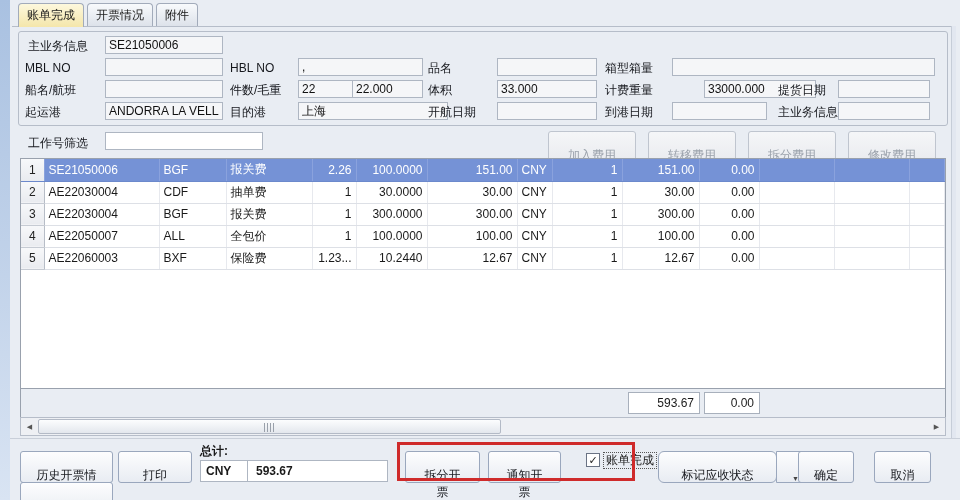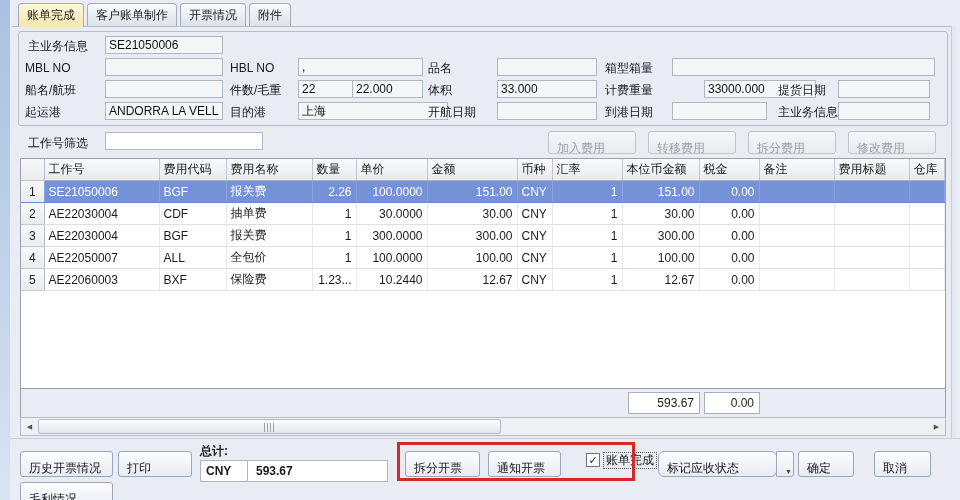--- a/index.html
+++ b/index.html
@@ -24,23 +24,23 @@
   .panel-top { left:12px; top:26px; width:939px; height:0; border-top:1px solid #b6bdc9; }
   
   .gbox { left:18px; top:31px; width:930px; height:95px;
     border:1px solid #b6bdc9; border-radius:3px; }
   .lbl { position:absolute; height:16px; line-height:16px; white-space:nowrap; color:#15171c; }
   .fld { position:absolute; height:18px; line-height:16px; padding:0 3px;
     background:#f5f6f8; border:1px solid #aeb6c2; font:inherit; color:#111; width:100%; }
   .fldwrap { position:absolute; height:18px; }
   .fld.white { background:#fff; }
   
-  .btn { position:absolute; height:23px; text-align:left;
+  .btn { position:absolute; height:23px; text-align:center;
     background:linear-gradient(#fdfdfe,#e8ecf2);
-    border:1px solid #9aa7bd; border-radius:3px; font:inherit; color:#15171c; cursor:default; padding:8px; }
+    border:1px solid #9aa7bd; border-radius:3px; font:inherit; color:#15171c; cursor:default; padding:15px; }
   .btn.disabled { color:#9aa1ab; border-color:#bfc5cf;
     background:linear-gradient(#f5f6f8,#e9ebef); }
   
   .tablewrap { left:20px; top:158px; width:926px; height:231px;
     background:#fff; border:1px solid #99a1ad; overflow:hidden; }
   table { border-collapse:collapse; table-layout:fixed; width:923px; }
   th { background:linear-gradient(#f9fafb,#e8eaee); font-weight:normal; text-align:left;
     border-right:1px solid #c3c8d0; border-bottom:1px solid #aab0bb;
     padding:2px 4px; height:21px; overflow:hidden; white-space:nowrap; }
   td { border-right:1px solid #e7e9ee; border-bottom:1px solid #dde0e6;
@@ -85,21 +85,20 @@
     z-index:10; pointer-events:none; }
 </style>
 </head>
 <body>
 
 <div class="abs win-edge"></div>
 <div class="abs right-edge"></div>
 
 <div class="abs tabs">
   <div class="tab active">账单完成</div>
-  <div class="tab">客户账单制作</div>
   <div class="tab">开票情况</div>
   <div class="tab">附件</div>
 </div>
 <div class="abs panel-top"></div>
 
 <div class="abs gbox"></div>
 
 <span class="lbl" style="left:28px;top:38px">主业务信息</span>
 <span class="fldwrap" style="left:105px;top:36px;width:118px">
     <input class="fld" readonly="" value="SE21050006" style="">
@@ -189,36 +188,20 @@
         <col style="width:90px">
         <col style="width:35px">
     <col style="width:70px">
         <col style="width:77px">
         <col style="width:60px">
         <col style="width:75px">
     <col style="width:75px">
         <col style="width:35px">
   </colgroup>
   <tbody>
-        <tr>
-    <th class="rownum"></th>
-    <th>工作号</th>
-    <th>费用代码</th>
-    <th>费用名称</th>
-    <th>数量</th>
-    <th>单价</th>
-    <th>金额</th>
-    <th>币种</th>
-    <th>汇率</th>
-    <th>本位币金额</th>
-    <th>税金</th>
-    <th>备注</th>
-    <th>费用标题</th>
-    <th>仓库</th>
-  </tr>
   <tr class="sel">
     <td class="rownum">1</td>
     <td>SE21050006</td>
     <td>BGF</td>
     <td>报关费</td>
     <td class="num">2.26</td>
     <td class="num">100.0000</td>
     <td class="num">151.00</td>
     <td>CNY</td>
     <td class="num">1</td>

